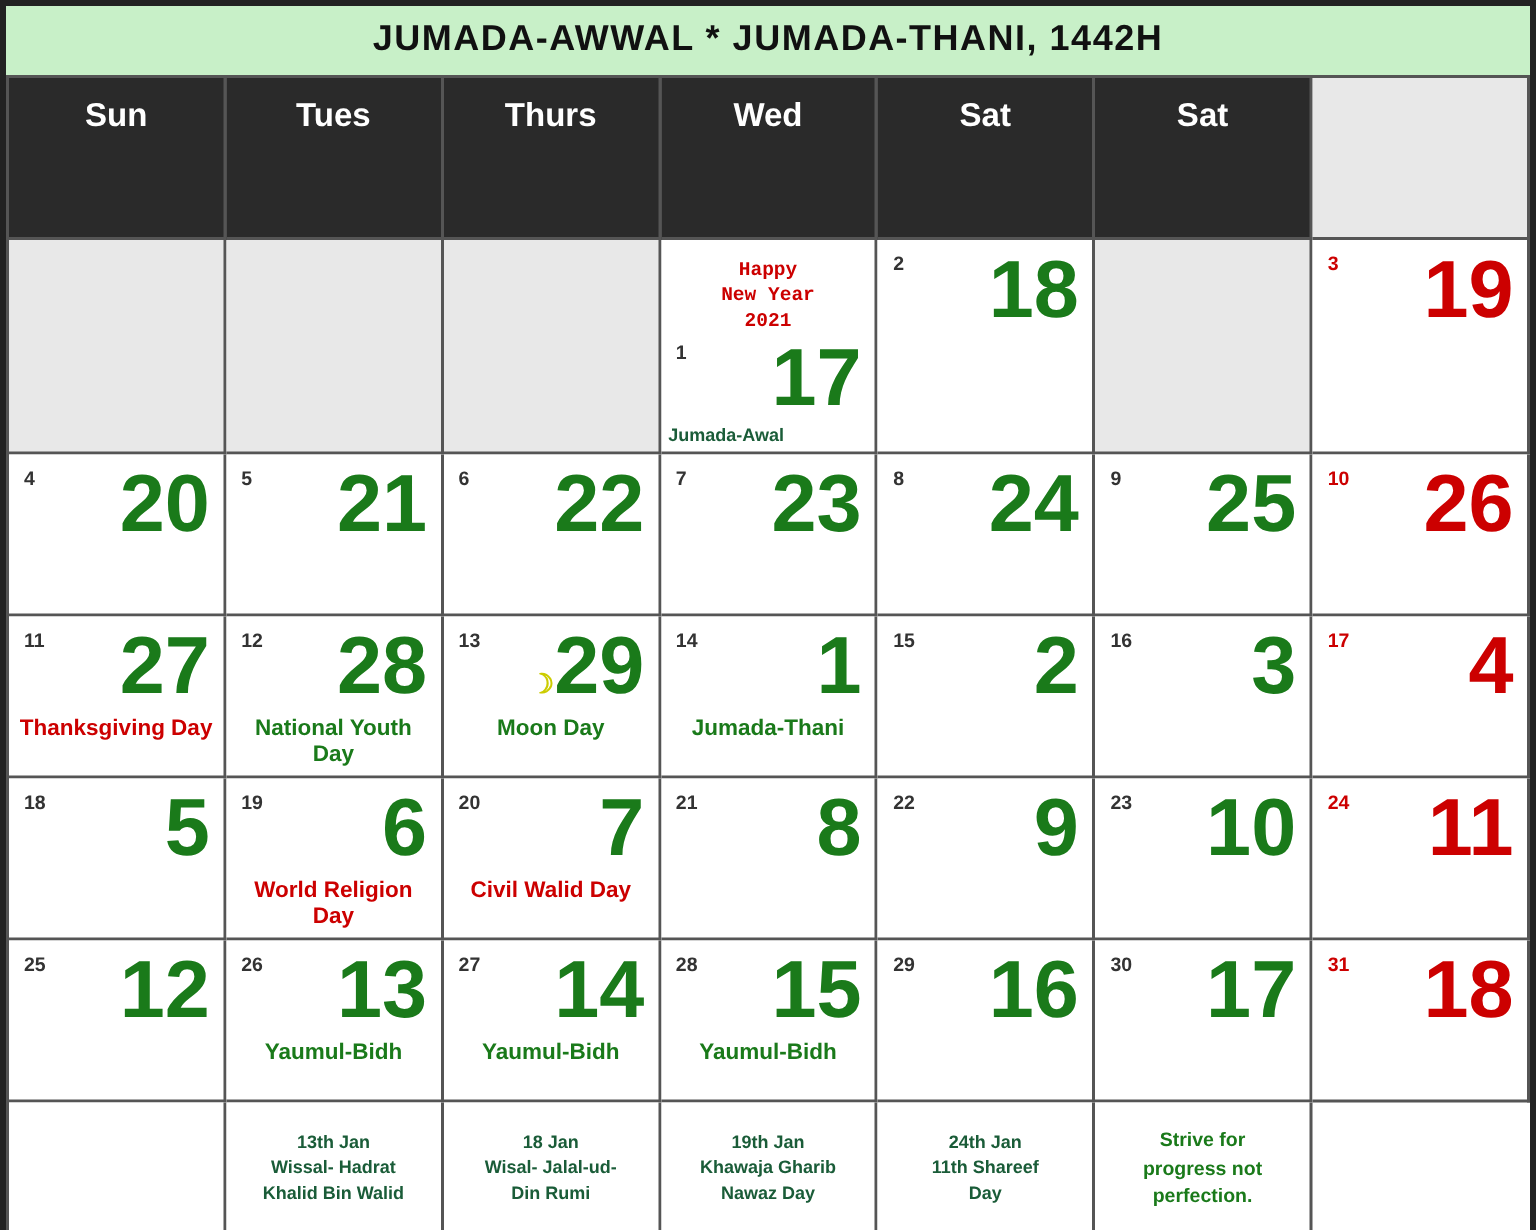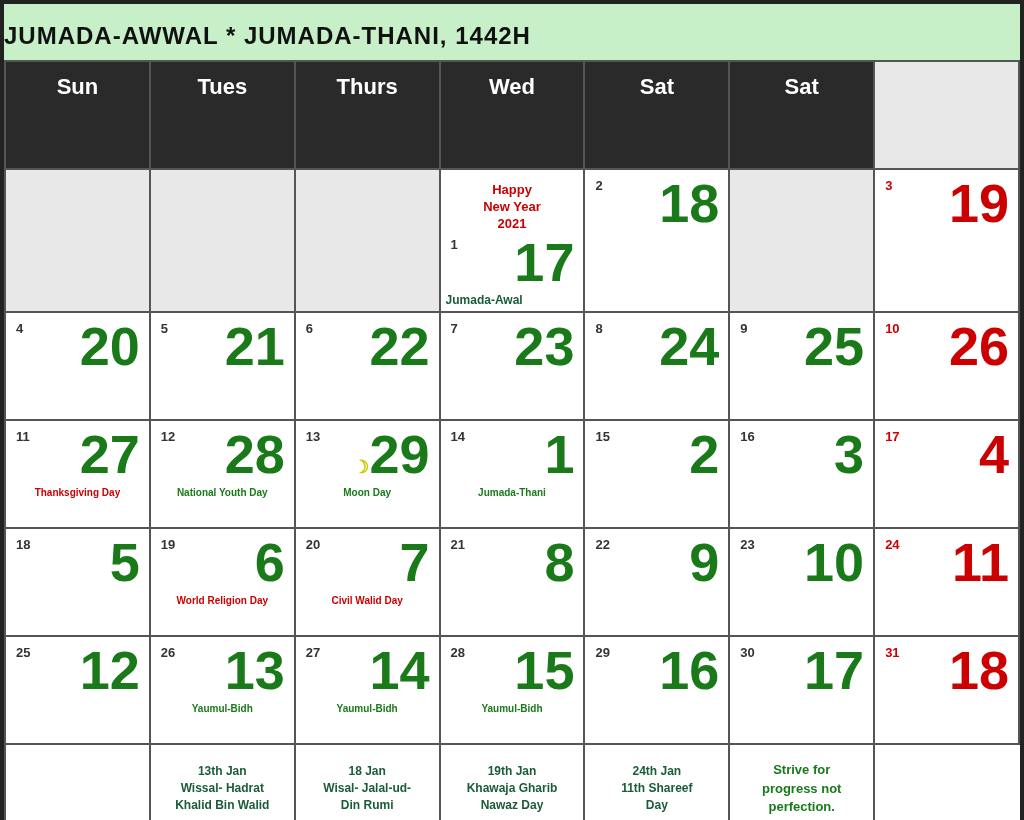--- a/index.html
+++ b/index.html
@@ -20,22 +20,22 @@
       background: #1a5c38;
       color: #fff;
       text-align: center;
       padding: 18px 0 14px;
       font-size: 38px;
       font-weight: 900;
       letter-spacing: 2px;
     }
     .cal-subheader {
       background: #c8f0c8;
-      text-align: left;
-      padding: 18px 0 10px;
+      text-align: center;
+      padding: 8px 0 10px;
       font-size: 24px;
       font-weight: 900;
       color: #111;
       letter-spacing: 1px;
     }
     .cal-grid {
       display: grid;
       grid-template-columns: repeat(7, 1fr);
       border-left: 2px solid #555;
       border-top: 2px solid #555;
@@ -78,34 +78,35 @@
       font-size: 54px;
       font-weight: 900;
       color: #1a7a1a;
       text-align: right;
       line-height: 1;
       padding-top: 2px;
       padding-right: 4px;
     }
     .hijri-num.red { color: #cc0000; }
     .event-text {
-      font-size: 10px;
+      font-size: 15px;
       font-weight: 700;
       text-align: center;
       margin-top: 2px;
     }
     .event-text.red { color: #cc0000; }
     .event-text.green { color: #1a7a1a; }
     .happy-new-year {
       color: #cc0000;
       font-weight: 700;
       font-size: 13px;
       text-align: center;
       line-height: 1.3;
       margin-top: 8px;
+      font-family: Liberation Mono, monospace;
     }
     .jumada-awal-label {
       color: #1a5c38;
       font-weight: 700;
       font-size: 12px;
       text-align: left;
     }
     .moon-icon {
       color: #cccc00;
       font-size: 18px;

